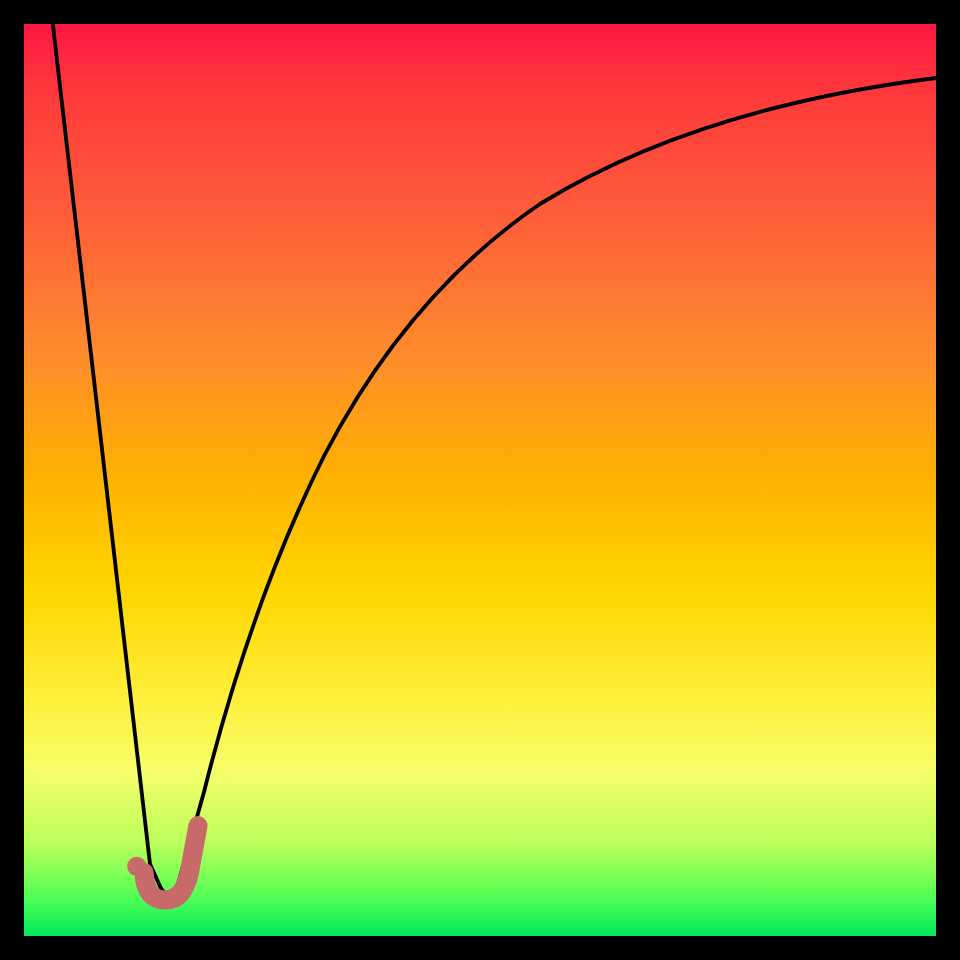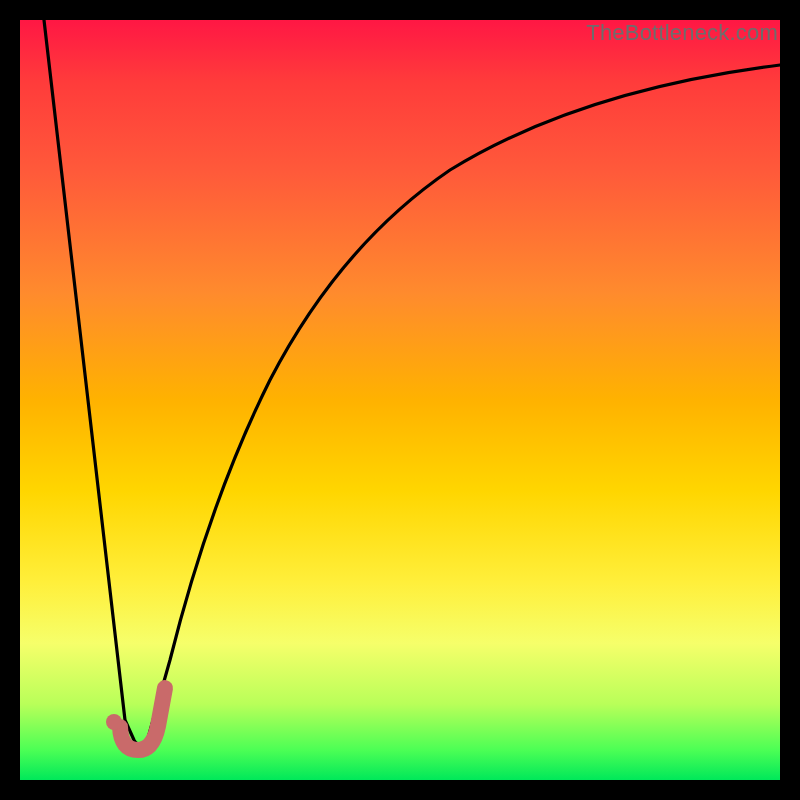--- a/index.html
+++ b/index.html
@@ -58,21 +58,20 @@
     height: 760px;
     overflow: visible;
   }
 </style>
 </head>
 <body>
 
 <div class="frame">
   <div class="plot-area">
 
-    <div class="watermark">TheBottleneck.com</div>
 
     <svg class="curves" viewBox="0 0 760 760">
 
       <path d="M 24 0
                L 105 700
                L 114 720
                Q 120 730 128 718
                L 150 640
                Q 190 480 250 360
                Q 320 225 430 150

